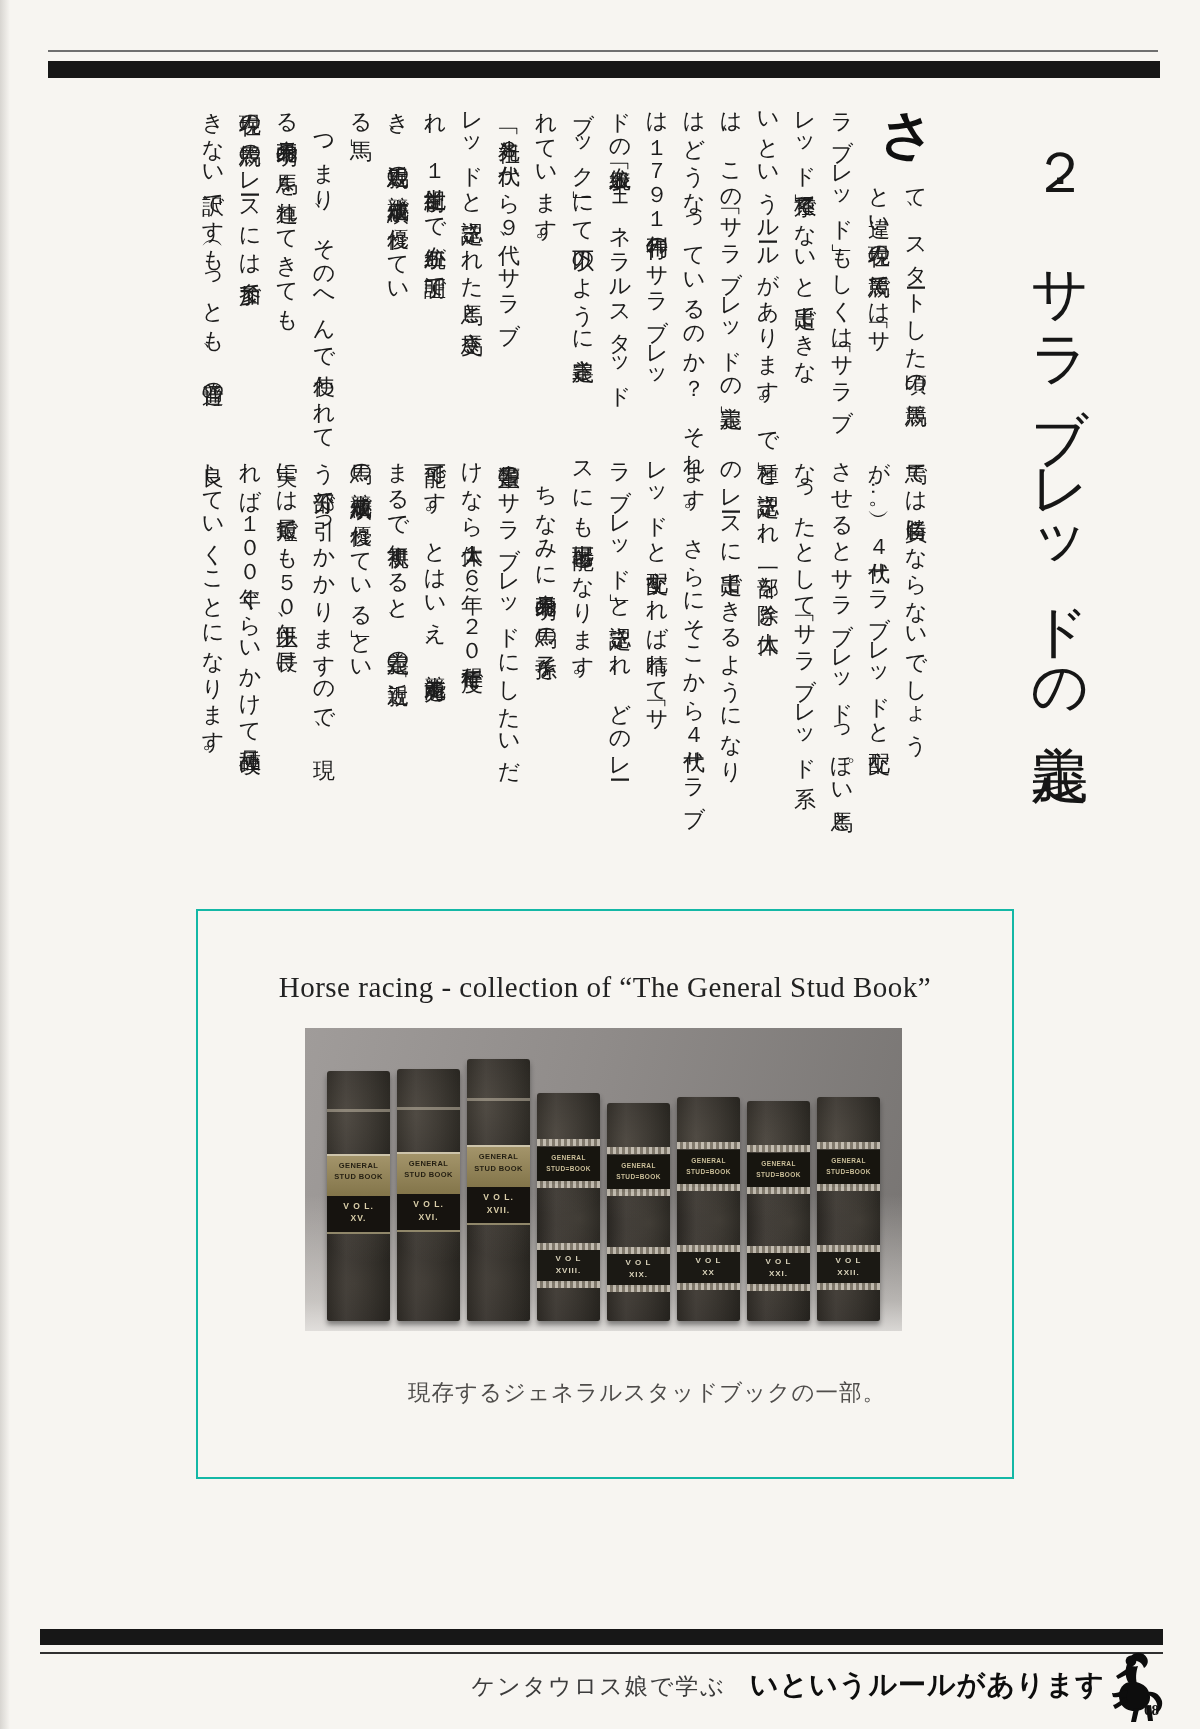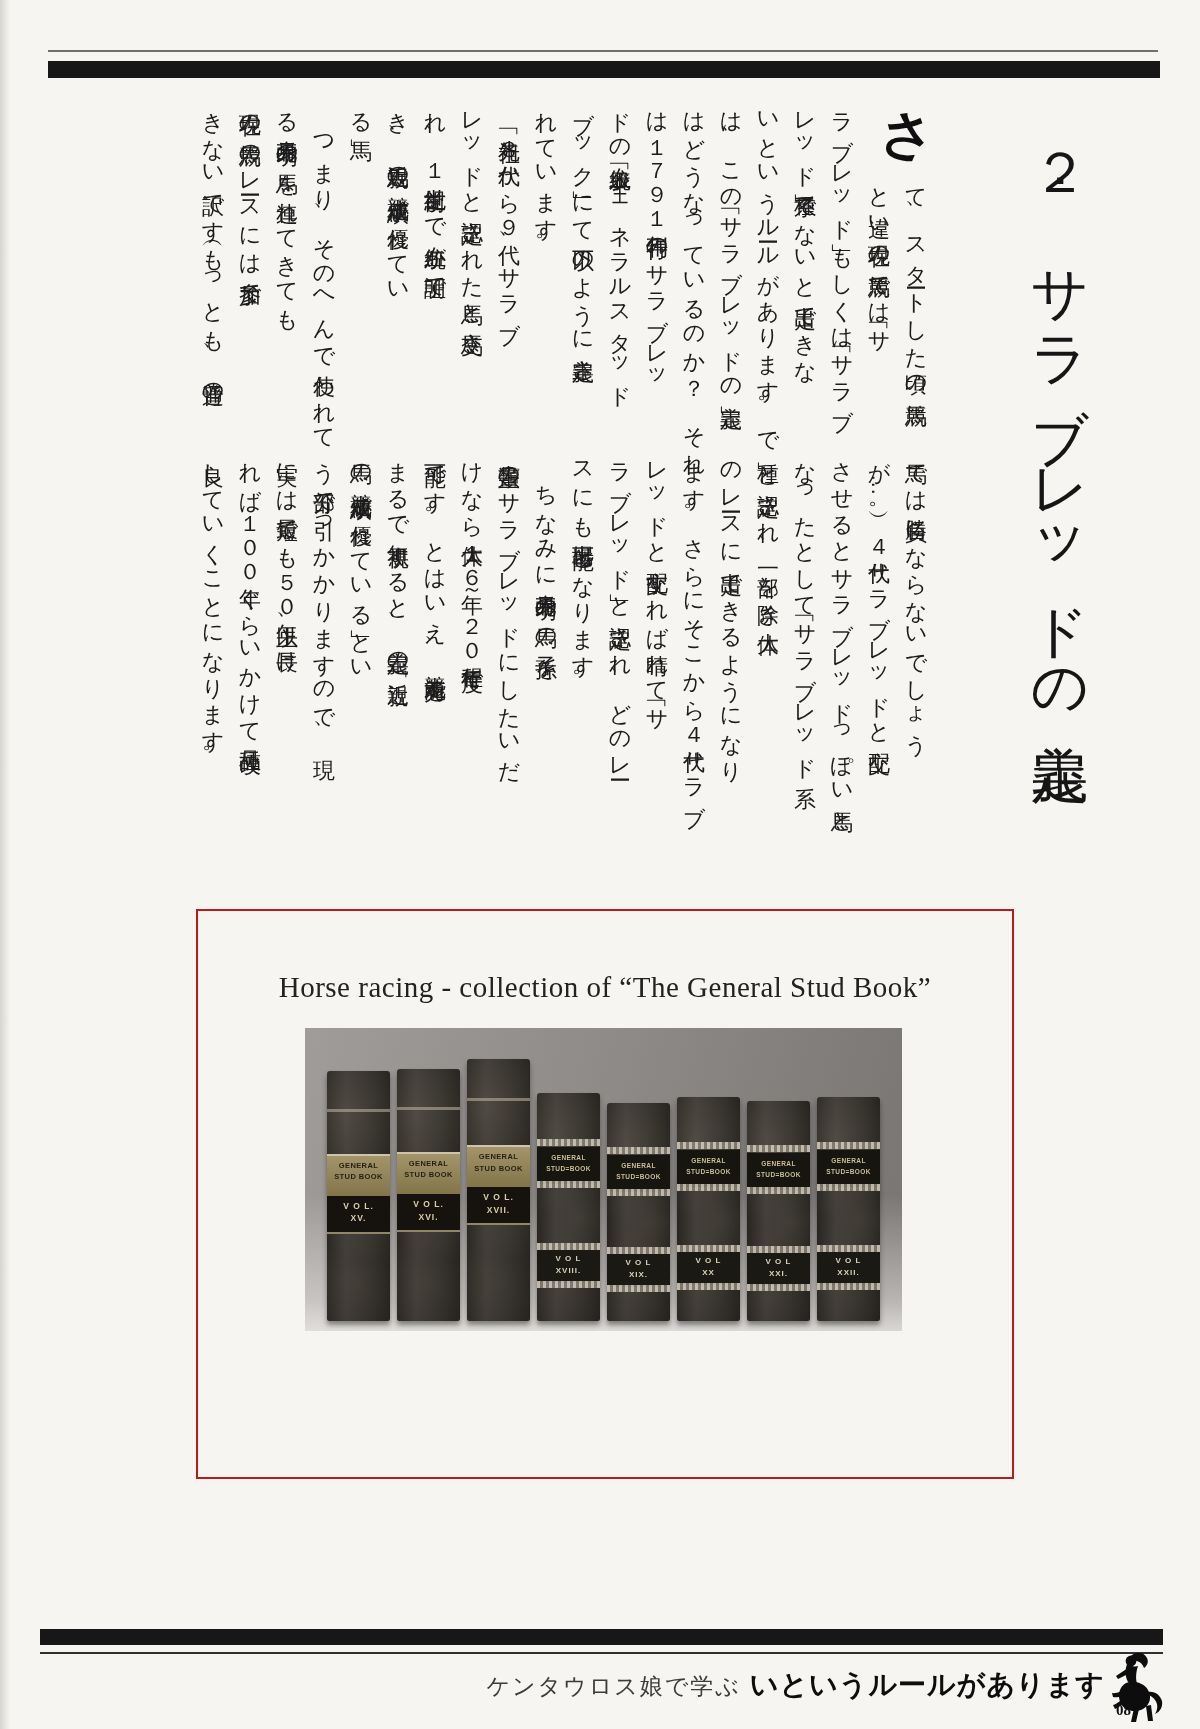--- a/index.html
+++ b/index.html
@@ -38,21 +38,21 @@
     font-size:22px;letter-spacing:1.6px;line-height:37px;
     white-space:nowrap;color:#1c1c1c;
   }
   .col.pad{padding-top:76px;height:calc(100% - 76px);}
   #dropcap{
     position:absolute;top:10px;right:0px;z-index:2;
     font-size:54px;font-weight:700;line-height:1;color:#0f0f0f;
   }
 
   
-  #figure{position:absolute;left:196px;top:909px;width:814px;height:566px;border:2px solid #b91c1c;}
+  #figure{position:absolute;left:196px;top:909px;width:814px;height:566px;border:2px solid #14b8a6;}
   #fig-title{margin-top:60px;text-align:center;font-family:"Liberation Serif",serif;
     font-size:29px;color:#222;letter-spacing:.5px;}
   #photo{position:absolute;left:107px;top:117px;width:597px;height:303px;overflow:hidden;
     background:
       linear-gradient(to bottom,rgba(255,255,255,0) 55%,rgba(236,233,229,.55) 90%,rgba(242,240,237,.8) 100%),
       linear-gradient(105deg,#a30 0%,#8f8b89 45%,#777472 100%);
     background:
       linear-gradient(to bottom,rgba(255,255,255,0) 55%,rgba(236,233,229,.55) 90%,rgba(242,240,237,.8) 100%),
       linear-gradient(105deg,#a09c9a 0%,#8f8b89 45%,#777472 100%);
   }
@@ -79,25 +79,25 @@
   .laceB1{top:20%;} .laceB2{top:calc(20% + 42px);} .laceB3{top:66%;} .laceB4{top:calc(66% + 38px);}
   .bandB-title{top:calc(20% + 8px);height:32px;padding-top:5px;background:#17150f;
     color:#cabe99;font-size:6.5px;font-weight:700;letter-spacing:.4px;line-height:1.7;}
   .bandB-vol{top:calc(66% + 7px);height:30px;padding-top:3px;background:#1b1914;
     color:#d9d2ba;font-size:8px;font-weight:700;letter-spacing:1px;line-height:1.5;}
   .caption-jp{position:absolute;left:210px;font-family:"Liberation Serif",serif;
     font-size:22.5px;color:#4f4d4b;letter-spacing:1px;}
   #cap1{top:466px;} #cap2{top:507px;}
 
   
-  #footer-text{position:absolute;right:95px;top:1666px;display:flex;align-items:baseline;gap:9px;}
+  #footer-text{position:absolute;right:95px;top:1666px;display:flex;align-items:baseline;gap:24px;}
   .f-series{font-size:23px;color:#3c3c3c;letter-spacing:2px;}
   .f-title{font-size:28px;font-weight:800;color:#0d0d0d;letter-spacing:1px;}
   #centaur{position:absolute;left:1104px;top:1650px;width:62px;height:74px;}
-  #pagenum{position:absolute;left:1116px;top:1702px;font-family:"Liberation Serif",serif;
+  #pagenum{position:absolute;left:1144px;top:1702px;font-family:"Liberation Serif",serif;
     font-size:15px;font-weight:700;color:#111;text-align:center;}
 </style>
 </head>
 <body>
 
 <div id="top-line" class="rule-thin"></div>
 <div id="top-bar" class="rule-thick"></div>
 
 <div id="chapter-title">２．サラブレッドの定義</div>
 
@@ -202,20 +202,21 @@
         <div class="book" style="height: 224px;">
           <div class="blabel lace laceB1"></div>
           <div class="blabel bandB-title">GENERAL<br>STUD=BOOK</div>
           <div class="blabel lace laceB2"></div>
           <div class="blabel lace laceB3"></div>
           <div class="blabel bandB-vol">V O L<br>XXII.</div>
           <div class="blabel lace laceB4"></div>
         </div>
       </div>
   </div>
+  <div id="cap1" class="caption-jp">現存するジェネラルスタッドブックの一部。</div>
 </div>
 
 <div id="bottom-bar" class="rule-thick"></div>
 <div id="bottom-line" class="rule-thin"></div>
 
 <div id="footer-text">
   <span class="f-series">ケンタウロス娘で学ぶ</span>
   <span class="f-title">いというルールがあります</span>
 </div>
 

